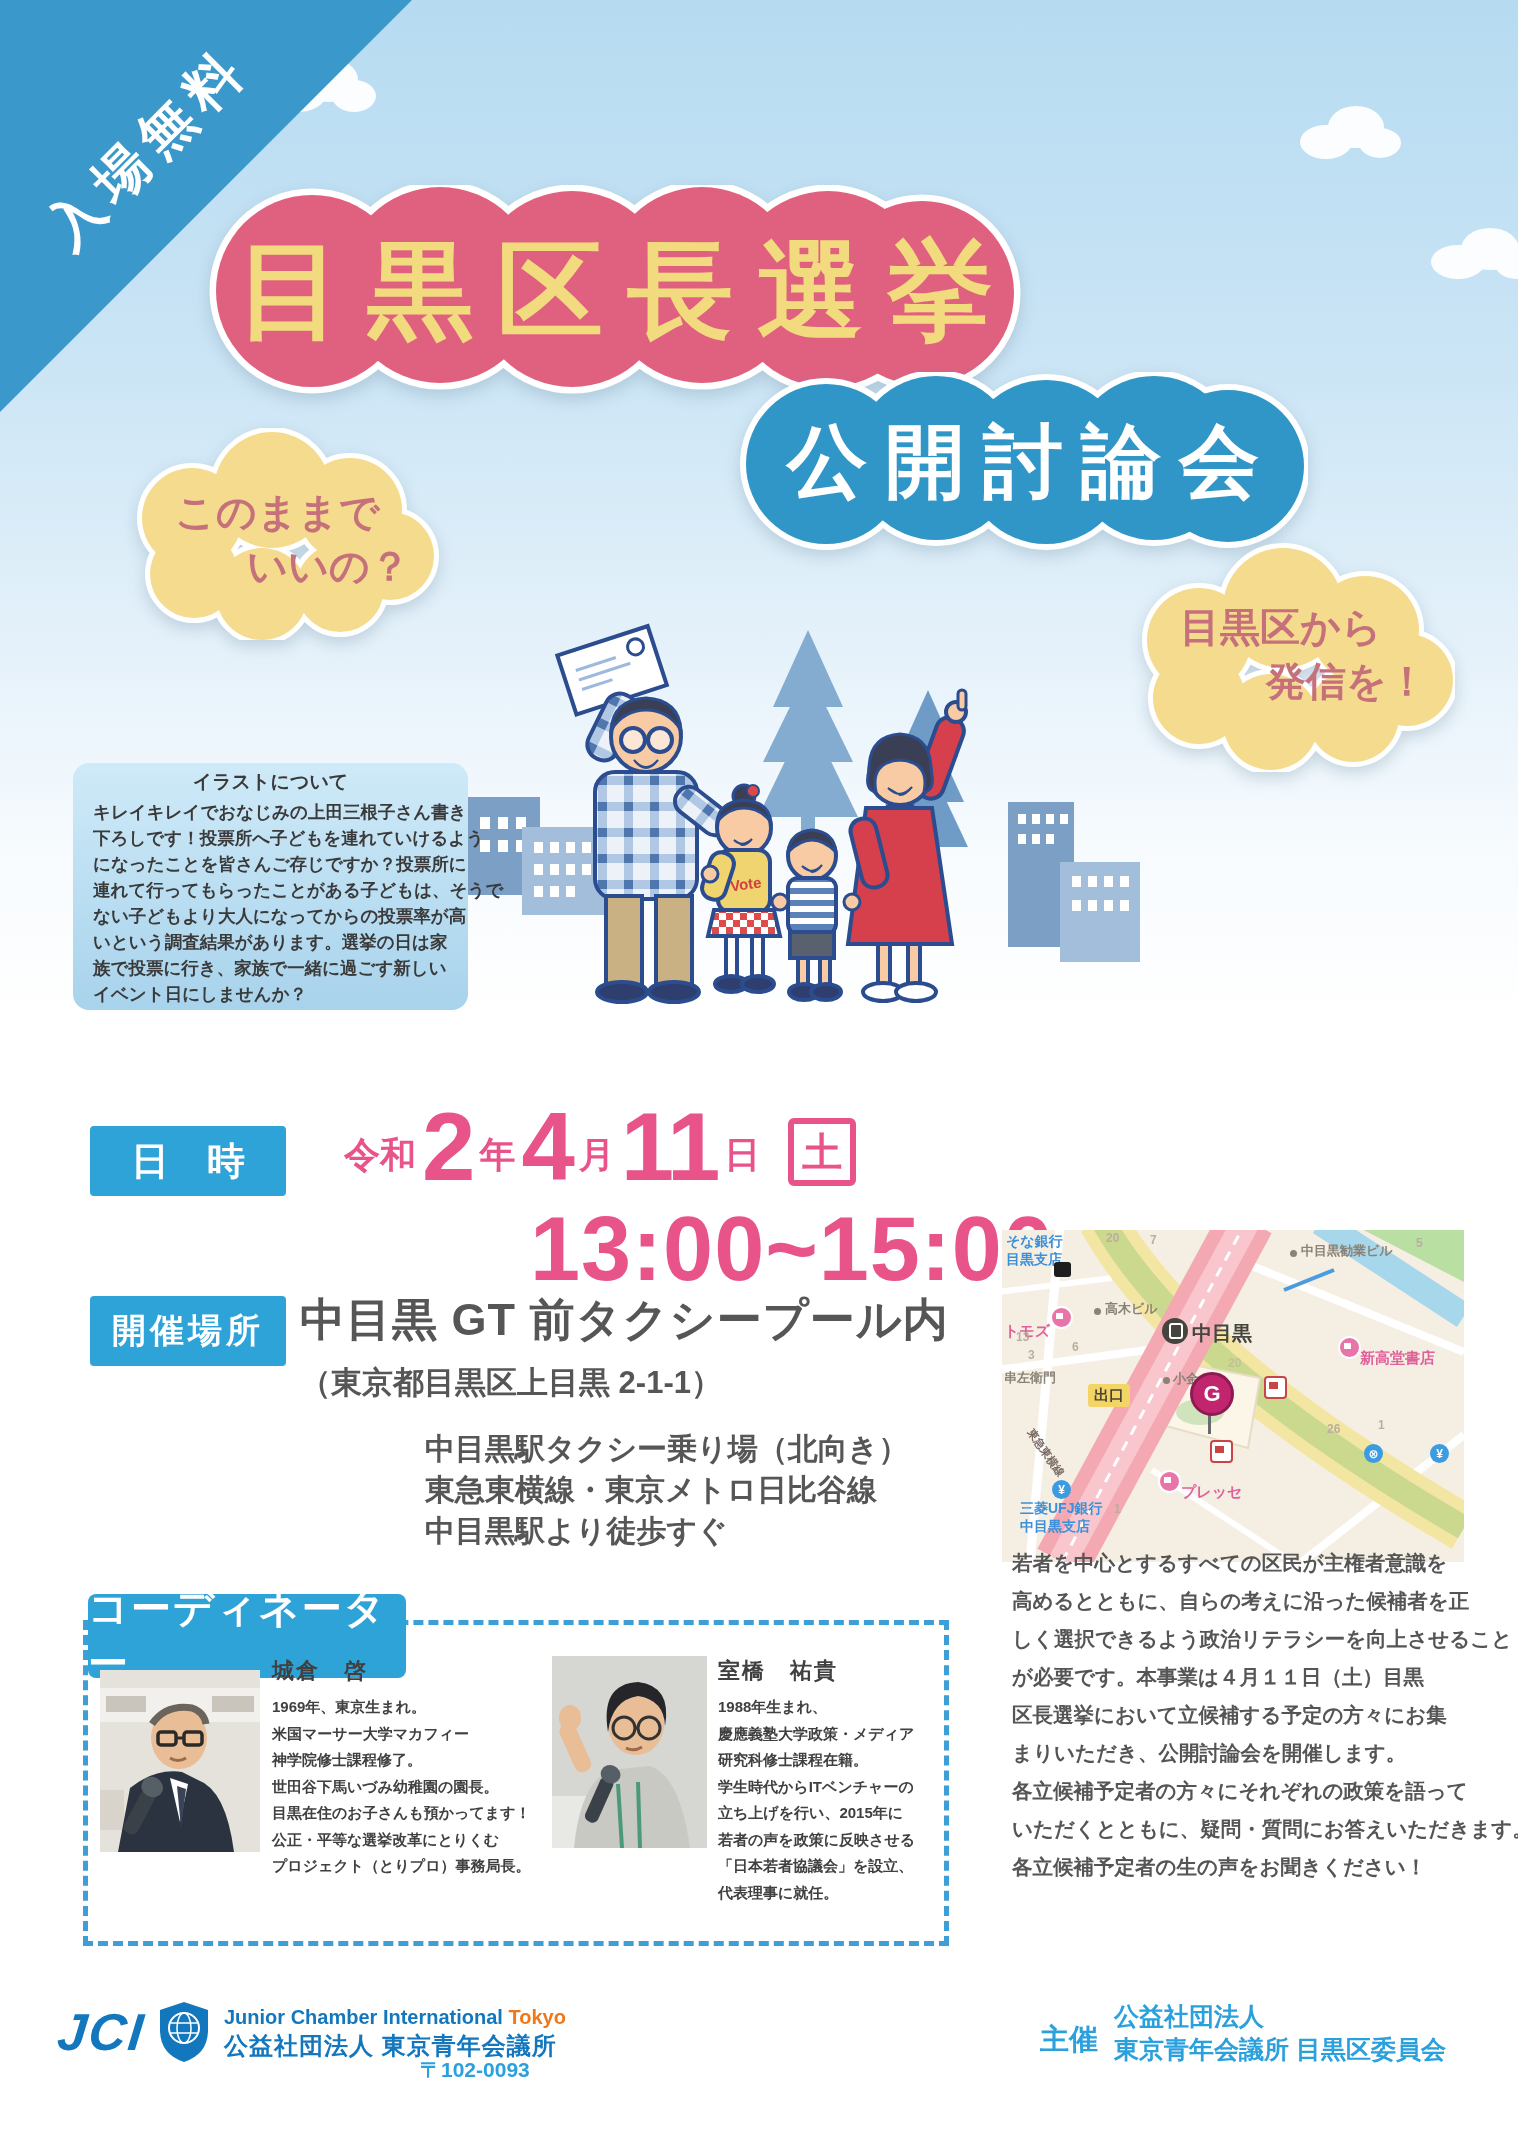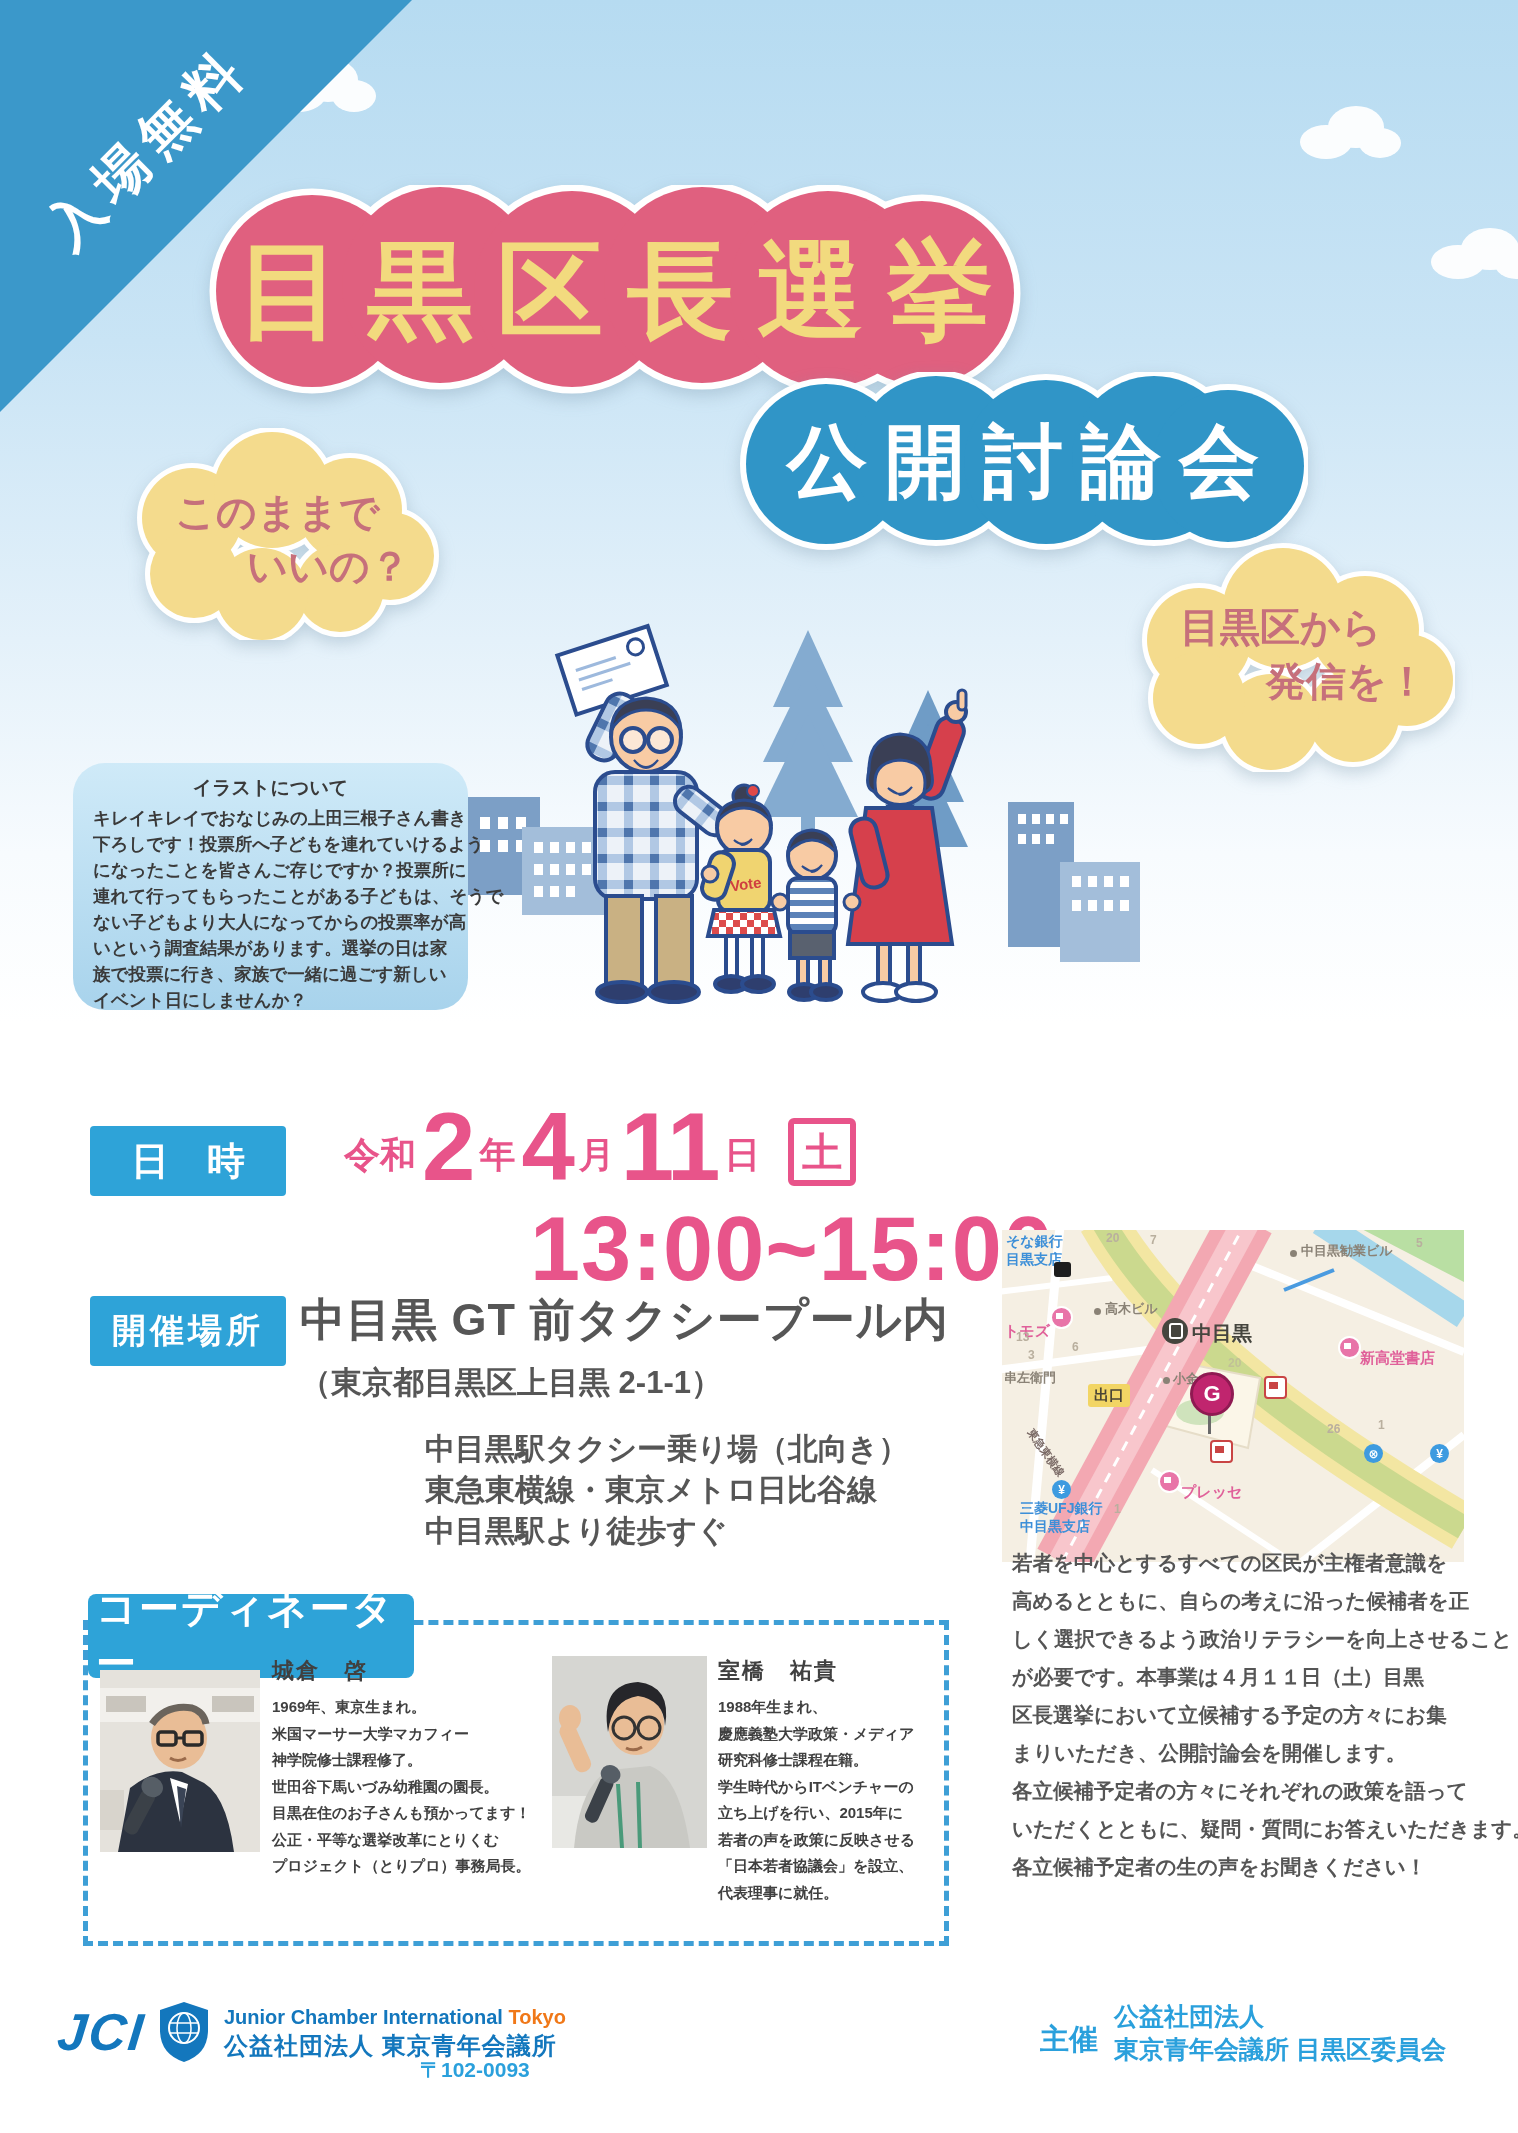--- a/index.html
+++ b/index.html
@@ -17,22 +17,22 @@
   
   .puff{fill:#ffffff;opacity:.95;}
   
   .cloud-wrap{filter:drop-shadow(0 6px 8px rgba(120,150,170,.35));}
   .title-main-text{left:200px;top:185px;width:830px;height:212px;display:flex;align-items:center;justify-content:center;
     color:#f2da7e;font-size:106px;font-weight:800;letter-spacing:24px;text-indent:24px;}
   .title-sub-text{left:738px;top:372px;width:570px;height:182px;display:flex;align-items:center;justify-content:center;
     color:#ffffff;font-size:80px;font-weight:800;letter-spacing:18px;text-indent:18px;}
   .bubble-text{color:#c6707b;font-weight:800;line-height:1.35;}
   
-  .note{left:73px;top:763px;width:395px;height:247px;border-radius:32px;
-    background:linear-gradient(180deg,#cfeaf8 0%,#a8d3ec 100%);padding:12px 20px;box-sizing:border-box;color:#3a3a3a;}
+  .note{left:73px;top:763px;width:395px;height:247px;border-radius:16px;
+    background:linear-gradient(180deg,#cfeaf8 0%,#a8d3ec 100%);padding:6px 20px;box-sizing:border-box;color:#3a3a3a;}
   .note-title{text-align:center;font-size:19px;font-weight:700;margin-bottom:4px;}
   .note-body{font-size:17.5px;line-height:26px;font-weight:600;white-space:pre;}
   
   .tag{background:#2ea3d8;border-radius:4px;color:#fff;display:flex;align-items:center;justify-content:center;font-weight:800;}
   .tag-datetime{left:90px;top:1126px;width:196px;height:70px;font-size:38px;}
   .tag-venue{left:90px;top:1296px;width:196px;height:70px;font-size:34px;letter-spacing:4px;}
   .date-row{left:338px;top:1104px;display:flex;align-items:flex-end;color:#e8548a;}
   .date-row .sm{font-size:36px;font-weight:800;margin:0 6px 10px 6px;}
   .date-row .big{font-size:96px;font-weight:800;line-height:.9;letter-spacing:-2px;}
   .date-row .wd{align-self:center;margin:10px 0 0 22px;width:56px;height:56px;border:6px solid #e8548a;border-radius:6px;
@@ -60,21 +60,21 @@
   .st-ic{position:absolute;width:26px;height:26px;border-radius:50%;background:#45453e;z-index:3;}
   .st-ic::after{content:"";position:absolute;left:7px;top:5px;width:10px;height:12px;border:2px solid #fff;border-radius:3px;}
   .bus-ic{position:absolute;width:19px;height:19px;border-radius:4px;background:#fff;border:2px solid #c94444;z-index:3;}
   .bus-ic::after{content:"";position:absolute;left:3px;top:4px;width:9px;height:7px;background:#c94444;}
   .blk-ic{position:absolute;width:17px;height:15px;border-radius:3px;background:#1d1d1d;z-index:3;}
   .pin{position:absolute;left:188px;top:142px;width:38px;height:38px;border-radius:50%;background:#c0256e;border:3px solid #8f1a52;
     color:#fff;font-size:22px;font-weight:800;display:flex;align-items:center;justify-content:center;z-index:4;}
   .pin-needle{position:absolute;left:206px;top:182px;width:3px;height:22px;background:#6a6a6a;z-index:3;}
   
   .coord-box{left:83px;top:1620px;width:866px;height:326px;border:5px dashed #3e9fd6;box-sizing:border-box;}
-  .coord-tag{left:88px;top:1594px;width:318px;height:84px;font-size:40px;border-radius:8px;letter-spacing:2px;padding-left:8px;}
+  .coord-tag{left:88px;top:1594px;width:318px;height:84px;font-size:40px;border-radius:8px;letter-spacing:2px;}
   .person-name{font-size:22px;font-weight:700;color:#404040;letter-spacing:2px;}
   .person-bio{font-size:15px;line-height:26.5px;font-weight:600;color:#404040;white-space:pre;}
   .photo{overflow:hidden;}
   
   .descr{left:1012px;top:1544px;width:460px;font-size:20.5px;line-height:38px;font-weight:600;color:#555;white-space:pre;}
   
   .jci-text{left:58px;top:2002px;font-size:52px;font-weight:800;font-style:italic;color:#1377bd;transform:skewX(-6deg);letter-spacing:2px;}
   .org-en{left:224px;top:2006px;font-size:20px;font-weight:800;color:#1377bd;}
   .org-en b{color:#f07818;}
   .org-ja{left:224px;top:2030px;font-size:24px;font-weight:700;color:#1377bd;letter-spacing:1px;}

